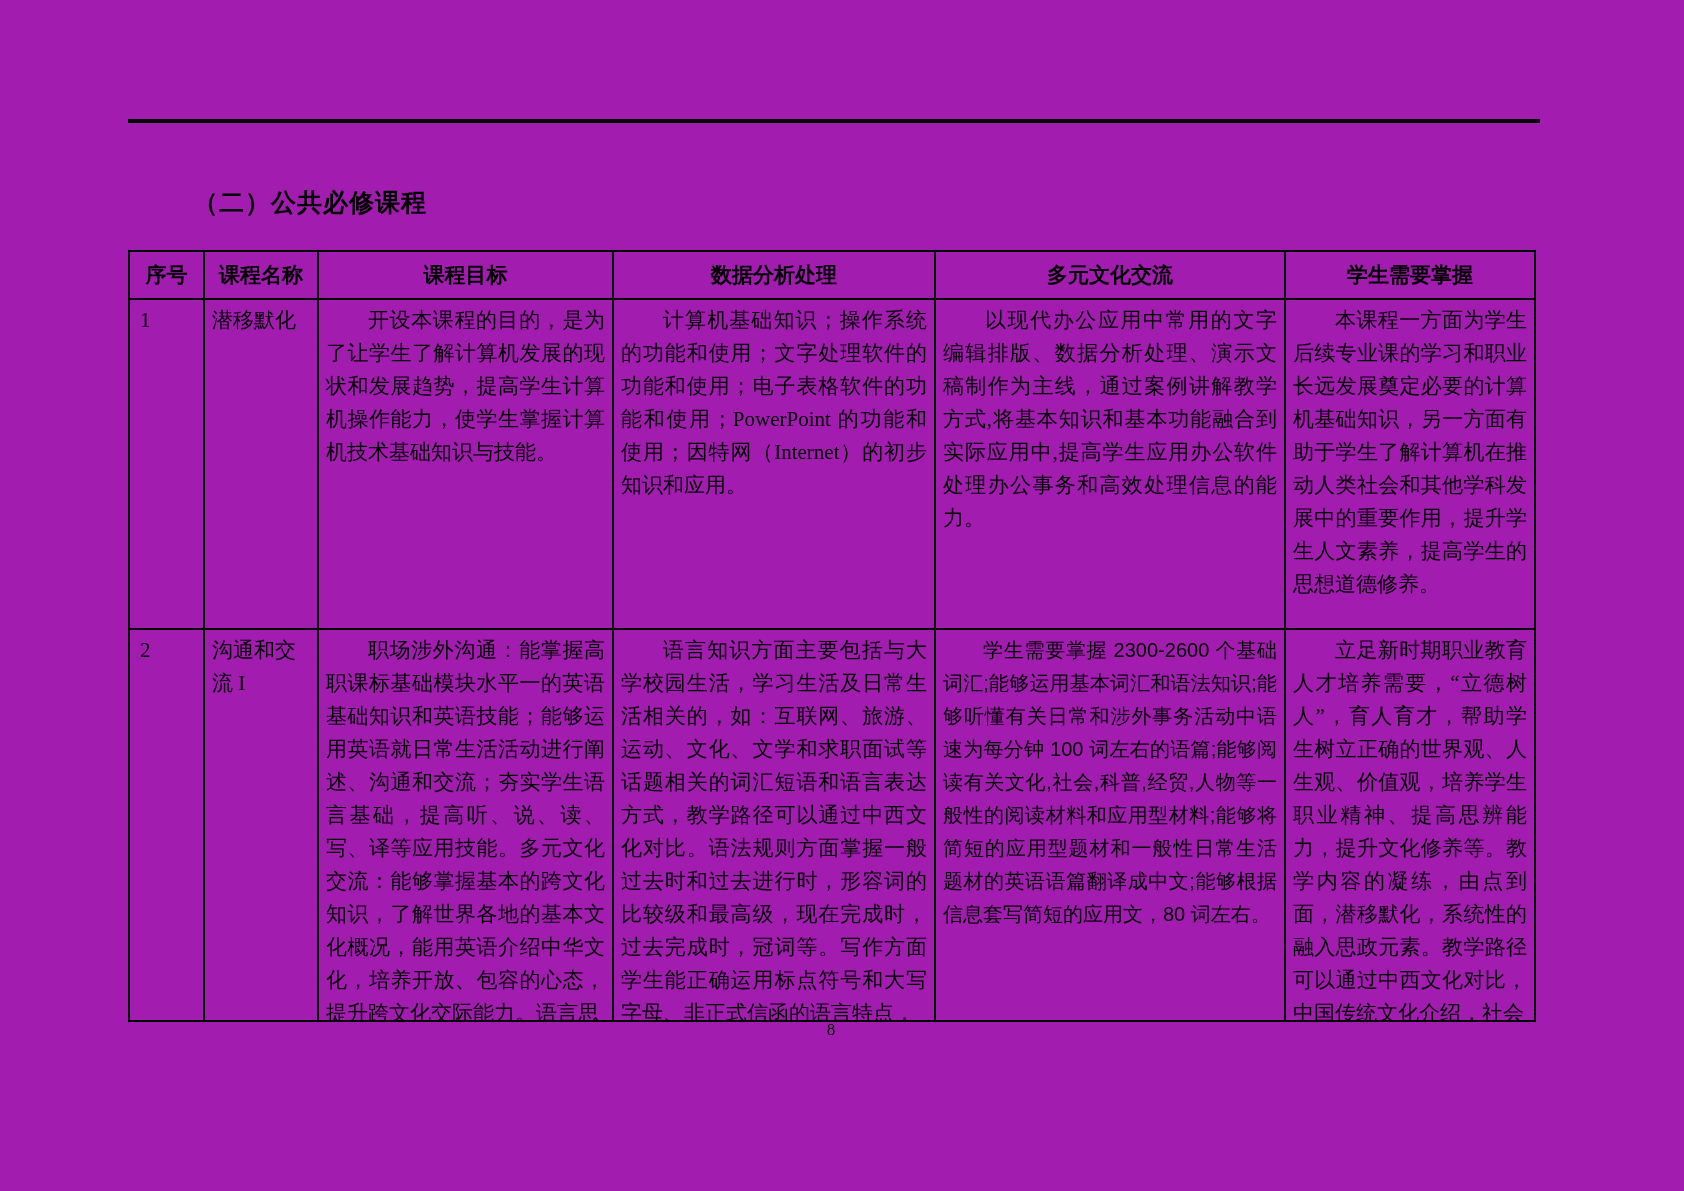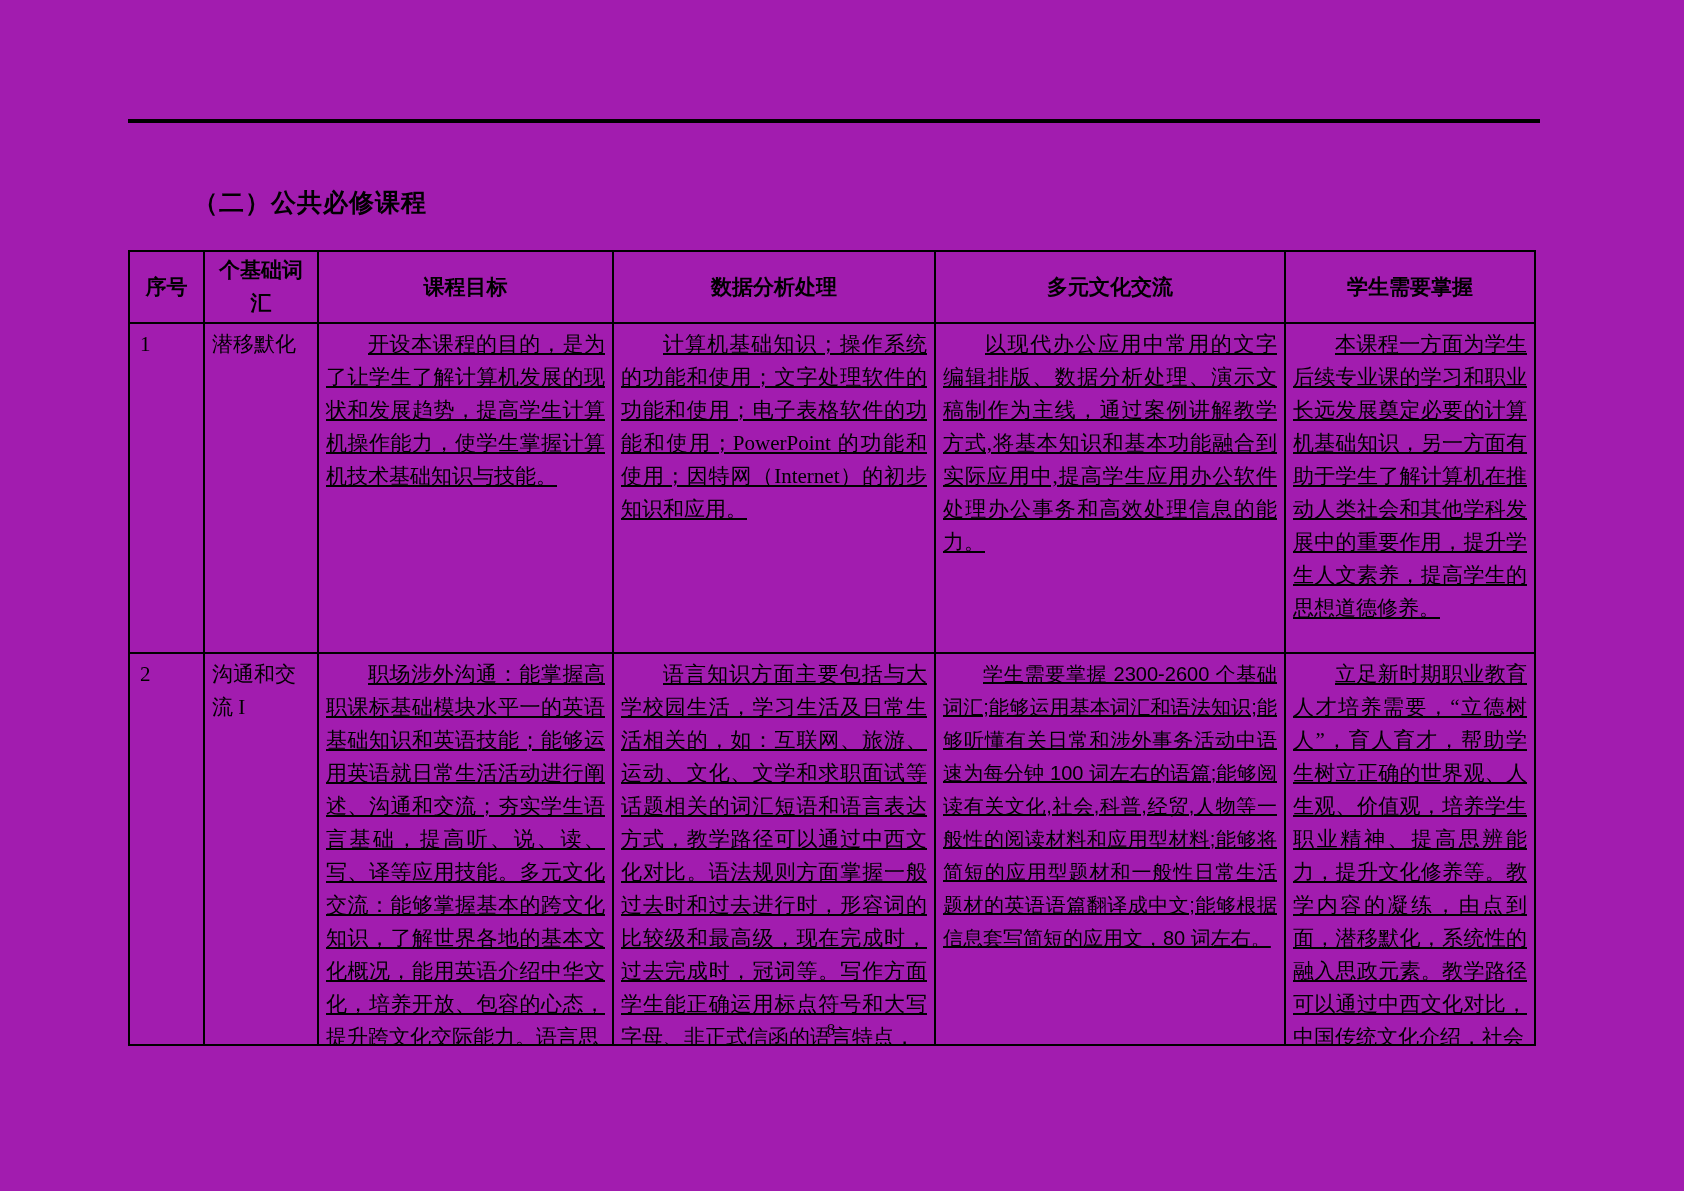--- a/index.html
+++ b/index.html
@@ -59,21 +59,20 @@
   tr.row-1 td { height: 328px; }
   tr.row-2 td { height: 390px; }
   .cellbox {
     padding: 4px 7px 0 7px;
     overflow: hidden;
   }
   tr.row-2 .cellbox { max-height: 386px; }
   .para {
     text-align: justify;
     text-indent: 2em;
-    text-decoration: underline;
   }
   .plain {
     text-align: left;
   }
   .index-box { padding-left: 10px; }
   .sans {
     font-family: "Liberation Sans", "DejaVu Sans", sans-serif;
     font-size: 20px;
   }
   .page-number {
@@ -99,21 +98,21 @@
       <col style="width:75px">
       <col style="width:114px">
       <col style="width:295px">
       <col style="width:322px">
       <col style="width:350px">
       <col style="width:250px">
     </colgroup>
     <thead>
       <tr>
         <th>序号</th>
-        <th>个基础词汇</th>
+        <th>课程名称</th>
         <th>课程目标</th>
         <th>数据分析处理</th>
         <th>多元文化交流</th>
         <th>学生需要掌握</th>
       </tr>
     </thead>
     <tbody>
       <tr class="row-1">
         <td>
           <div class="cellbox plain index-box">1</div>

